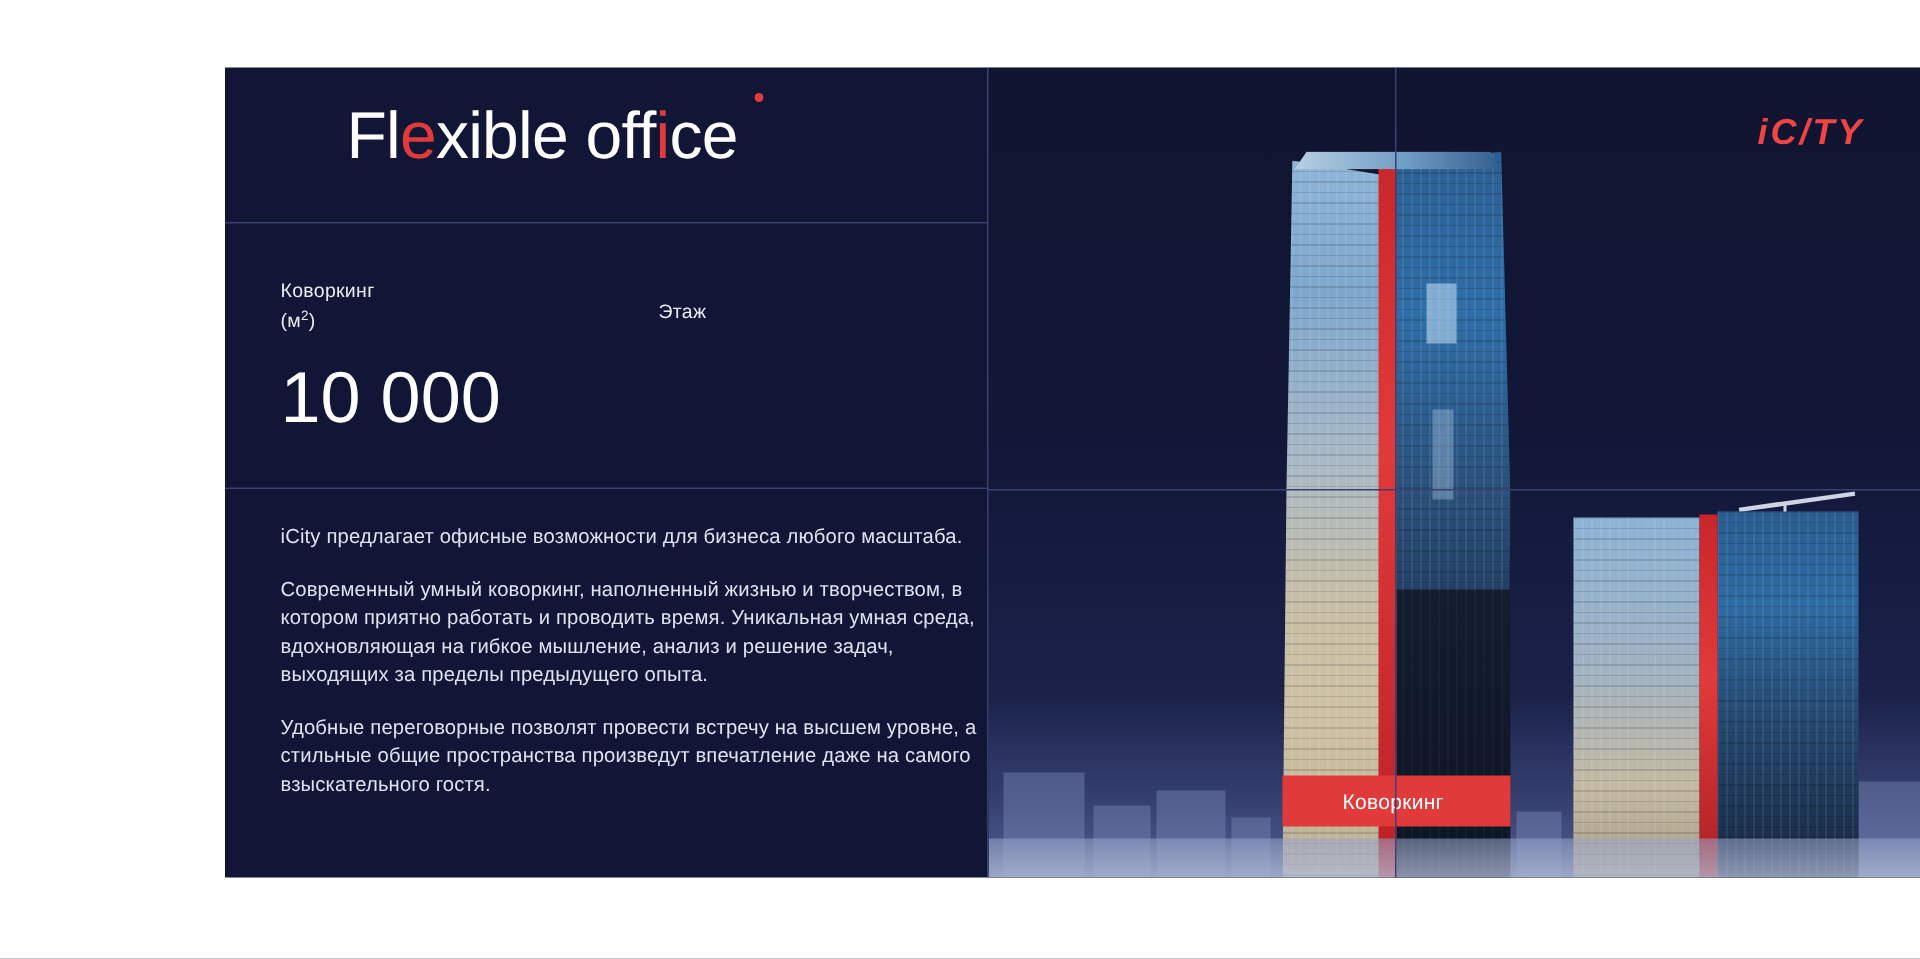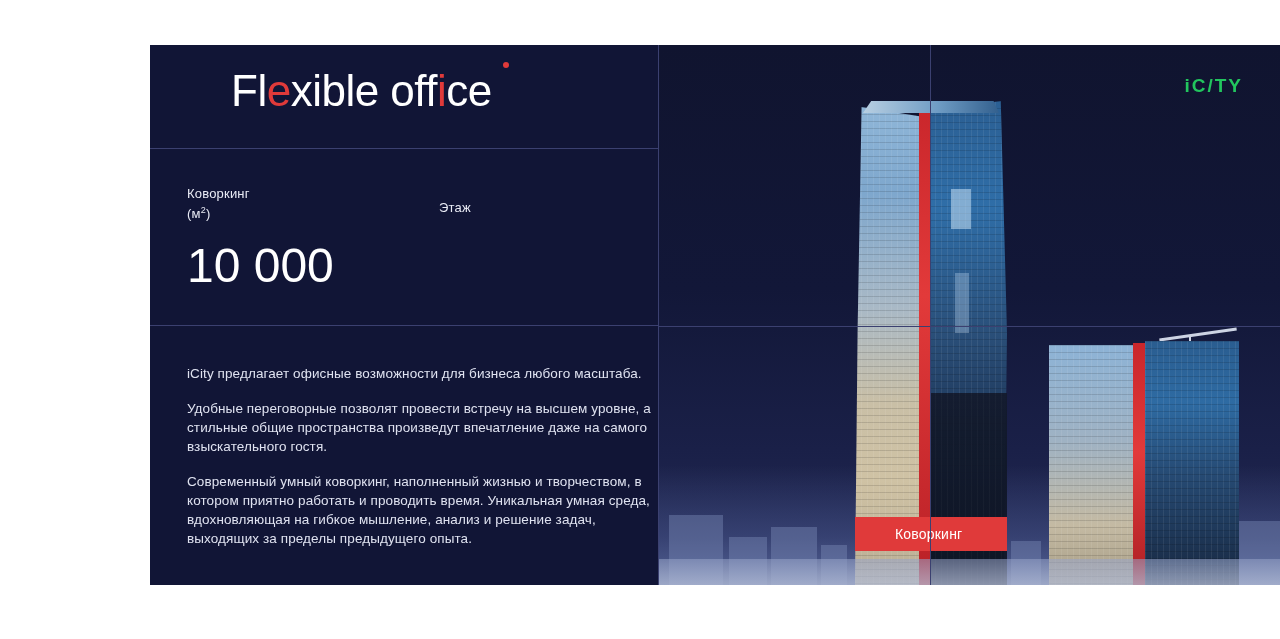--- a/index.html
+++ b/index.html
@@ -99,21 +99,21 @@
     font-weight: 300;
     letter-spacing: 0px;
     white-space: nowrap;
   }
   .stat.second .stat-value { letter-spacing: 1px; }
   .stat.second .stat-label { margin-top: 14px; }
 
   .text-block {
     position: absolute;
     left: 0;
-    top: 297px;
+    top: 281px;
     width: 554px;
     height: 259px;
     padding: 22px 40px 16px 37px;
     box-sizing: border-box;
   }
   .para {
     color: #dfe2f0;
     font-size: 13.5px;
     line-height: 19px;
     margin: 0 0 16px 0;
@@ -139,23 +139,24 @@
     height: 1px;
     background: #3b4070;
   }
   .h-div-1 { top: 281px; }
 
   
   .logo {
     position: absolute;
     right: 37px;
     top: 30px;
-    font-size: 19px;
+    font-size: 24px;
     letter-spacing: 2px;
-    color: #22c55e;
+    color: #ef4444;
+    font-style: italic;
     font-weight: 700;
   }
 
   
   .photo {
     position: absolute;
     left: 509px;
     top: 0;
     width: 621px;
     height: 540px;
@@ -342,22 +343,22 @@
         <div class="stat-value">10 000</div>
       </div>
 
       <div class="stat second">
         <div class="stat-label">Этаж</div>
       </div>
     </div>
 
     <div class="text-block">
       <p class="para">iCity предлагает офисные возможности для бизнеса любого масштаба.</p>
+      <p class="para">Современный умный коворкинг, наполненный жизнью и творчеством, в котором приятно работать и проводить время. Уникальная умная среда, вдохновляющая на гибкое мышление, анализ и решение задач, выходящих за пределы предыдущего опыта.</p>
       <p class="para">Удобные переговорные позволят провести встречу на высшем уровне, а стильные общие пространства произведут впечатление даже на самого взыскательного гостя.</p>
-      <p class="para">Современный умный коворкинг, наполненный жизнью и творчеством, в котором приятно работать и проводить время. Уникальная умная среда, вдохновляющая на гибкое мышление, анализ и решение задач, выходящих за пределы предыдущего опыта.</p>
     </div>
   </div>
 
   <div class="photo">
     <div class="sky"></div>
 
     <div class="cityline">
       <div class="far-block" style="left:10px;  width:54px; height:70px;"></div>
       <div class="far-block" style="left:70px;  width:38px; height:48px;"></div>
       <div class="far-block" style="left:112px; width:46px; height:58px;"></div>

